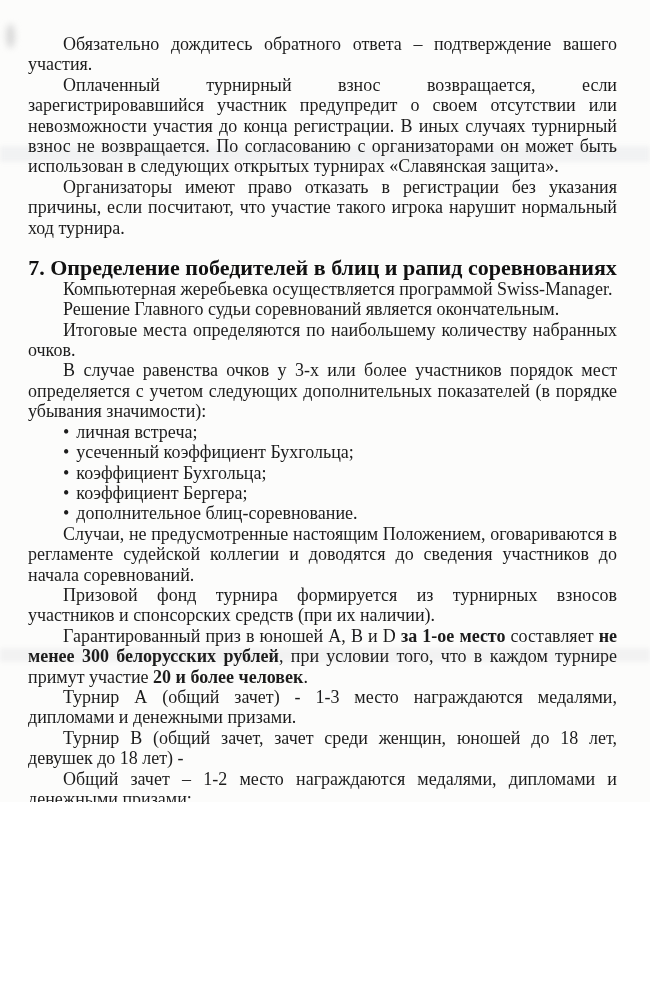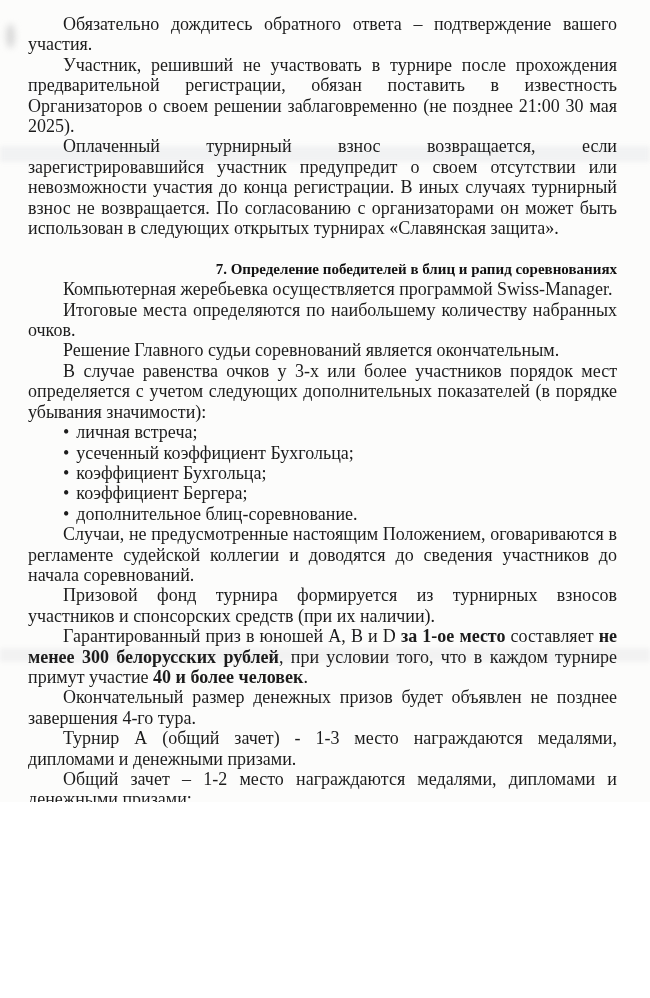--- a/index.html
+++ b/index.html
@@ -6,40 +6,40 @@
     margin: 0;
     padding: 0;
     background: #ffffff;
   }
   .page {
     position: relative;
     width: 650px;
     height: 802px;
     box-sizing: border-box;
     background: #fcfcfb;
-    padding: 14px 33px 0 28px;
+    padding: 34px 33px 0 28px;
     font-family: "Liberation Serif", serif;
     font-size: 18px;
     line-height: 20.4px;
     color: #1c1c1c;
     overflow: hidden;
   }
   .content { position: relative; z-index: 2; }
   p.para {
     margin: 0;
     text-align: justify;
     text-indent: 35px;
   }
   h2.heading {
     margin: 20.4px 0 0 0;
-    font-size: 15px;
+    font-size: 22px;
     line-height: 20.4px;
     font-weight: bold;
     color: #111111;
-    text-align: right;
+    text-align: center;
   }
   .bullet-line {
     padding-left: 35px;
     text-align: left;
   }
   .bullet-char {
     margin-right: 7px;
   }
   .b { font-weight: bold; }
   
@@ -67,40 +67,40 @@
 <div class="page">
 
   <div class="artifact smudge-top-left"></div>
   <div class="artifact band-1"></div>
   <div class="artifact band-2"></div>
   <div class="artifact smudge-bottom"></div>
 
   <div class="content">
 
     <p class="para">Обязательно дождитесь обратного ответа – подтверждение вашего участия.</p>
-    <p class="para">Участник, решивший не участвовать в турнире после прохождения предварительной регистрации, обязан поставить в известность Организаторов о своем решении заблаговременно (не позднее 21:00 30 мая 2025).</p>
     <p class="para">Оплаченный турнирный взнос возвращается, если зарегистрировавшийся участник предупредит о своем отсутствии или невозможности участия до конца регистрации. В иных случаях турнирный взнос не возвращается. По согласованию с организаторами он может быть использован в следующих открытых турнирах «Славянская защита».</p>
+    <p class="para">Организаторы имеют право отказать в регистрации без указания причины, если посчитают, что участие такого игрока нарушит нормальный ход турнира.</p>
 
     <h2 class="heading">7. Определение победителей в блиц и рапид соревнованиях</h2>
     <p class="para">Компьютерная жеребьевка осуществляется программой Swiss-Manager.</p>
+    <p class="para">Решение Главного судьи соревнований является окончательным.</p>
     <p class="para">Итоговые места определяются по наибольшему количеству набранных очков.</p>
-    <p class="para">Решение Главного судьи соревнований является окончательным.</p>
     <p class="para">В случае равенства очков у 3-х или более участников порядок мест определяется с учетом следующих дополнительных показателей (в порядке убывания значимости):</p>
 
     <div class="bullet-line"><span class="bullet-char">•</span><span>личная встреча;</span></div>
     <div class="bullet-line"><span class="bullet-char">•</span><span>усеченный коэффициент Бухгольца;</span></div>
     <div class="bullet-line"><span class="bullet-char">•</span><span>коэффициент Бухгольца;</span></div>
     <div class="bullet-line"><span class="bullet-char">•</span><span>коэффициент Бергера;</span></div>
     <div class="bullet-line"><span class="bullet-char">•</span><span>дополнительное блиц-соревнование.</span></div>
 
     <p class="para">Случаи, не предусмотренные настоящим Положением, оговариваются в регламенте судейской коллегии и доводятся до сведения участников до начала соревнований.</p>
 
     <p class="para">Призовой фонд турнира формируется из турнирных взносов участников и спонсорских средств (при их наличии).</p>
 
-    <p class="para"><span>Гарантированный приз в юношей A, B и D </span><span class="b">за 1-ое место</span><span> составляет </span><span class="b">не менее 300 белорусских рублей</span><span>, при условии того, что в каждом турнире примут участие </span><span class="b">40 и более человек</span><span>.</span></p>
+    <p class="para"><span>Гарантированный приз в юношей A, B и D </span><span class="b">за 1-ое место</span><span> составляет </span><span class="b">не менее 300 белорусских рублей</span><span>, при условии того, что в каждом турнире примут участие </span><span class="b">20 и более человек</span><span>.</span></p>
 
-    <p class="para">Окончательный размер денежных призов будет объявлен не позднее завершения 4-го тура.</p>
     <p class="para">Турнир А (общий зачет) - 1-3 место награждаются медалями, дипломами и денежными призами.</p>
+    <p class="para">Турнир В (общий зачет, зачет среди женщин, юношей до 18 лет, девушек до 18 лет) -</p>
     <p class="para">Общий зачет – 1-2 место награждаются медалями, дипломами и денежными призами;</p>
     <p class="para">Зачет среди женщин – 1 место награждается медалью, дипломом и денежным призом; 2 и 3 место награждаются медалями и дипломами;</p>
 
   </div>
 </div>
 
 </body></html>

